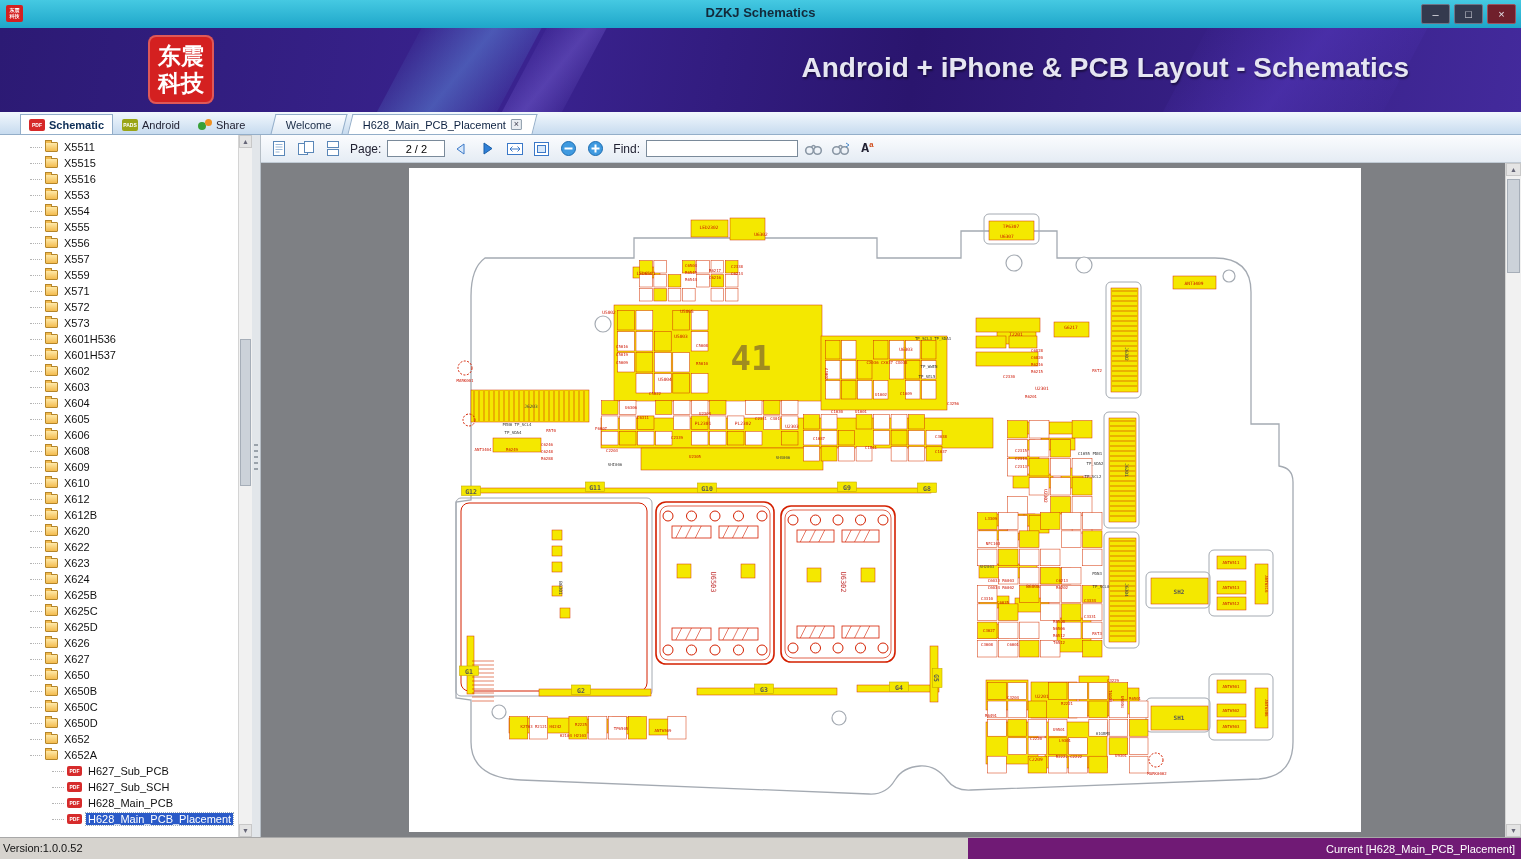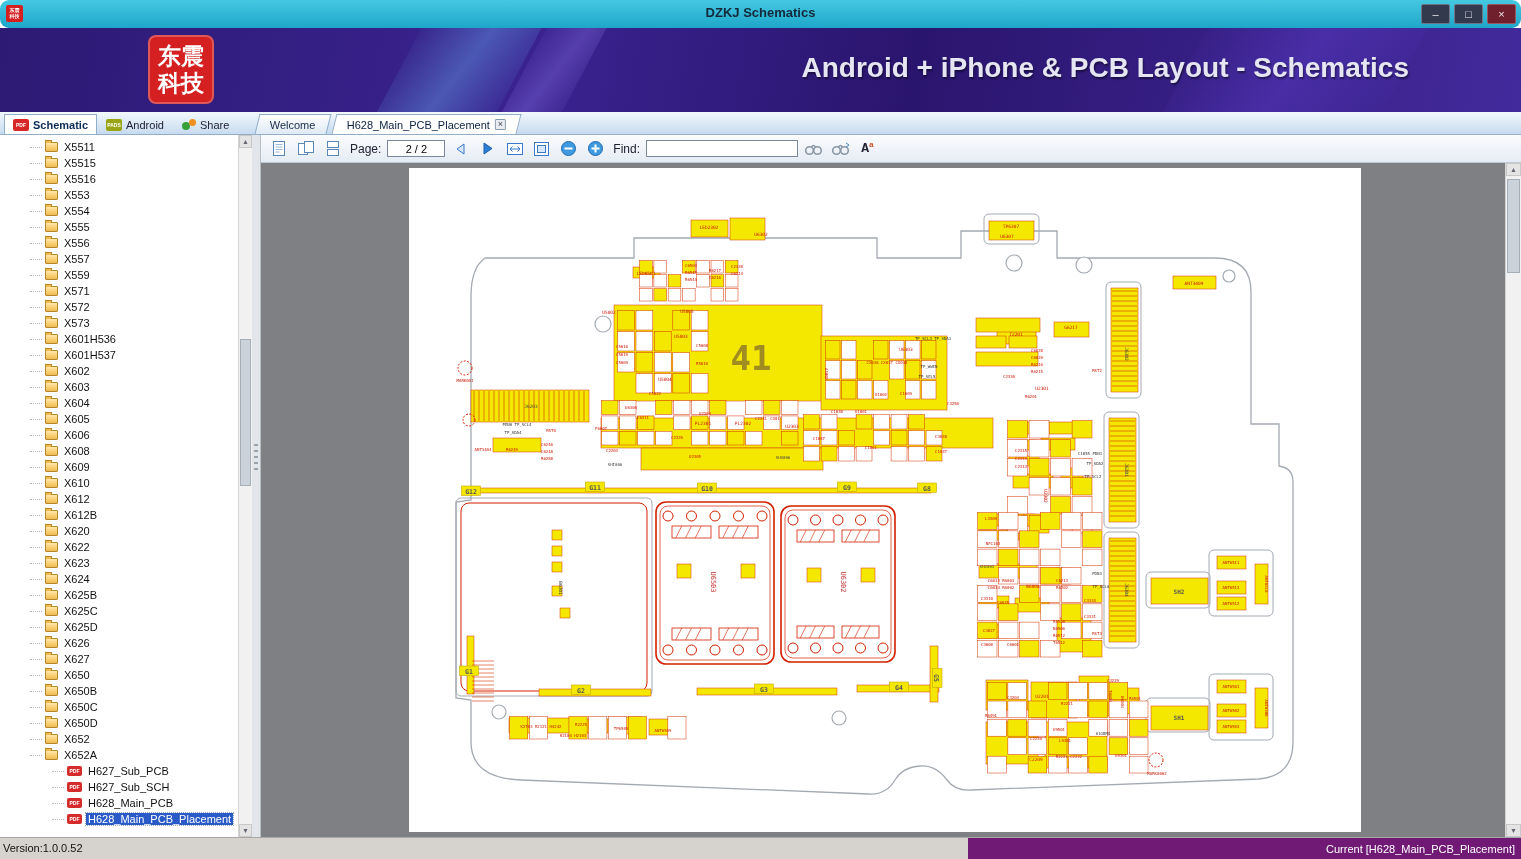--- a/index.html
+++ b/index.html
@@ -2,21 +2,21 @@
 <html><head>
 <meta charset="utf-8">
 <style>
   html,body{margin:0;padding:0;background:#555;}
   *{box-sizing:border-box;}
   .window{position:relative;width:1521px;height:859px;background:#fff;overflow:hidden;
     font-family:"Liberation Sans",sans-serif;}
 
   
   .titlebar{position:absolute;top:0;left:0;right:0;height:28px;
-    background:linear-gradient(#45c9e2,#1ea6c9);border-radius:9px;}
+    background:linear-gradient(#45c9e2,#1ea6c9);}
   .app-icon{position:absolute;left:6px;top:5px;width:17px;height:17px;background:#d42020;
     border-radius:2px;color:#fff;font-size:5px;line-height:1.1;font-weight:bold;
     display:flex;flex-direction:column;align-items:center;justify-content:center;}
   .title-text{position:absolute;left:50%;top:5px;transform:translateX(-50%);
     font-size:13px;font-weight:bold;color:#13293a;}
   .win-controls{position:absolute;right:5px;top:4px;display:flex;gap:4px;}
   .win-btn{width:29px;height:20px;border:1px solid #6e7486;background:#343a4e;color:#e8e8ee;
     font-size:11px;line-height:1;padding:0;cursor:default;border-radius:2px;}
   .win-btn.close{background:#70202c;border-color:#9a5560;}
 
@@ -131,21 +131,21 @@
     <div class="streak s2"></div>
     <div class="streak s3"></div>
     <div class="logo">
       <span>东震</span>
       <span>科技</span>
     </div>
     <div class="banner-sub">Android + iPhone &amp; PCB Layout - Schematics</div>
   </div>
 
   <div class="tabstrip">
-    <div id="ribbon-tabs" style="display:flex;align-items:flex-end;">
+    <div id="ribbon-tabs" style="display:flex;align-items:flex-end;margin-left:16px;">
         <div class="rtab active">
           <span class="icon-pdf">PDF</span>
           <span>Schematic</span>
         </div>
         <div class="rtab">
           <span class="icon-pads">PADS</span>
           <span>Android</span>
         </div>
         <div class="rtab">
           <span class="icon-share"></span>

